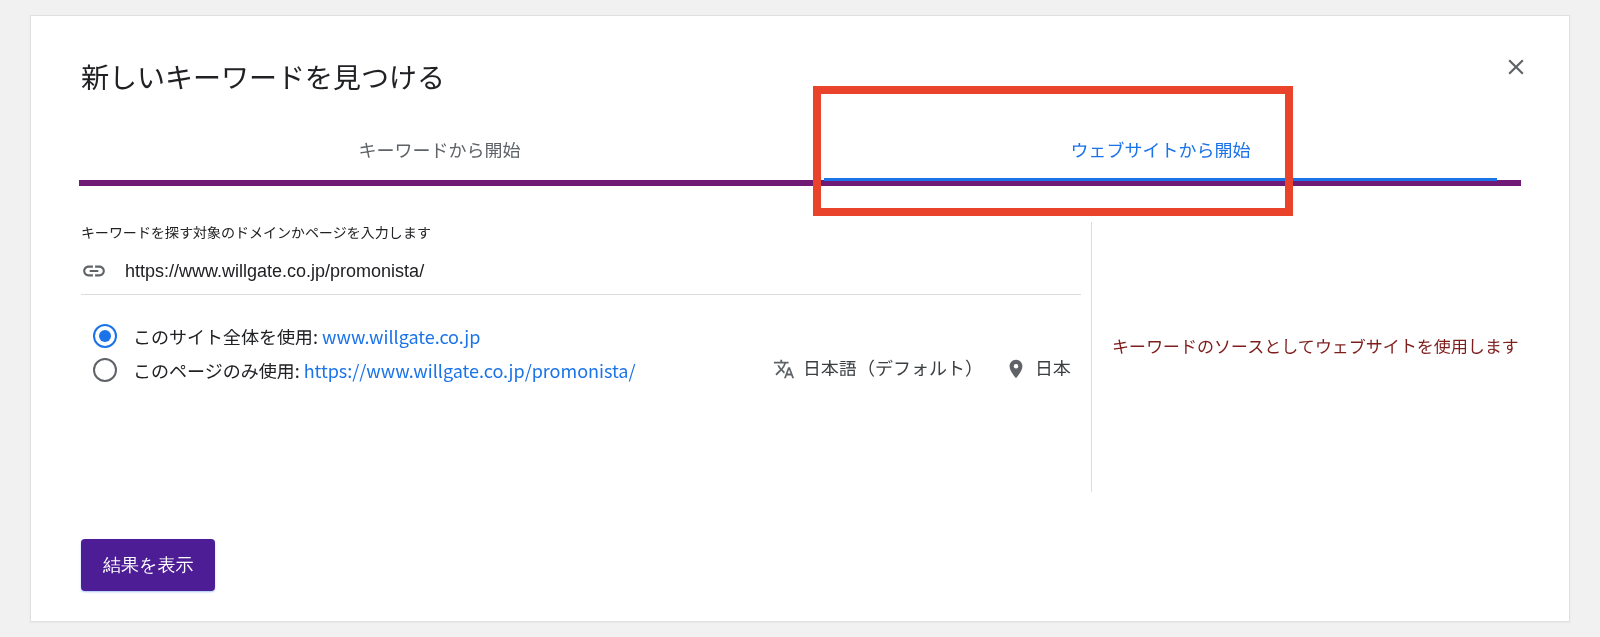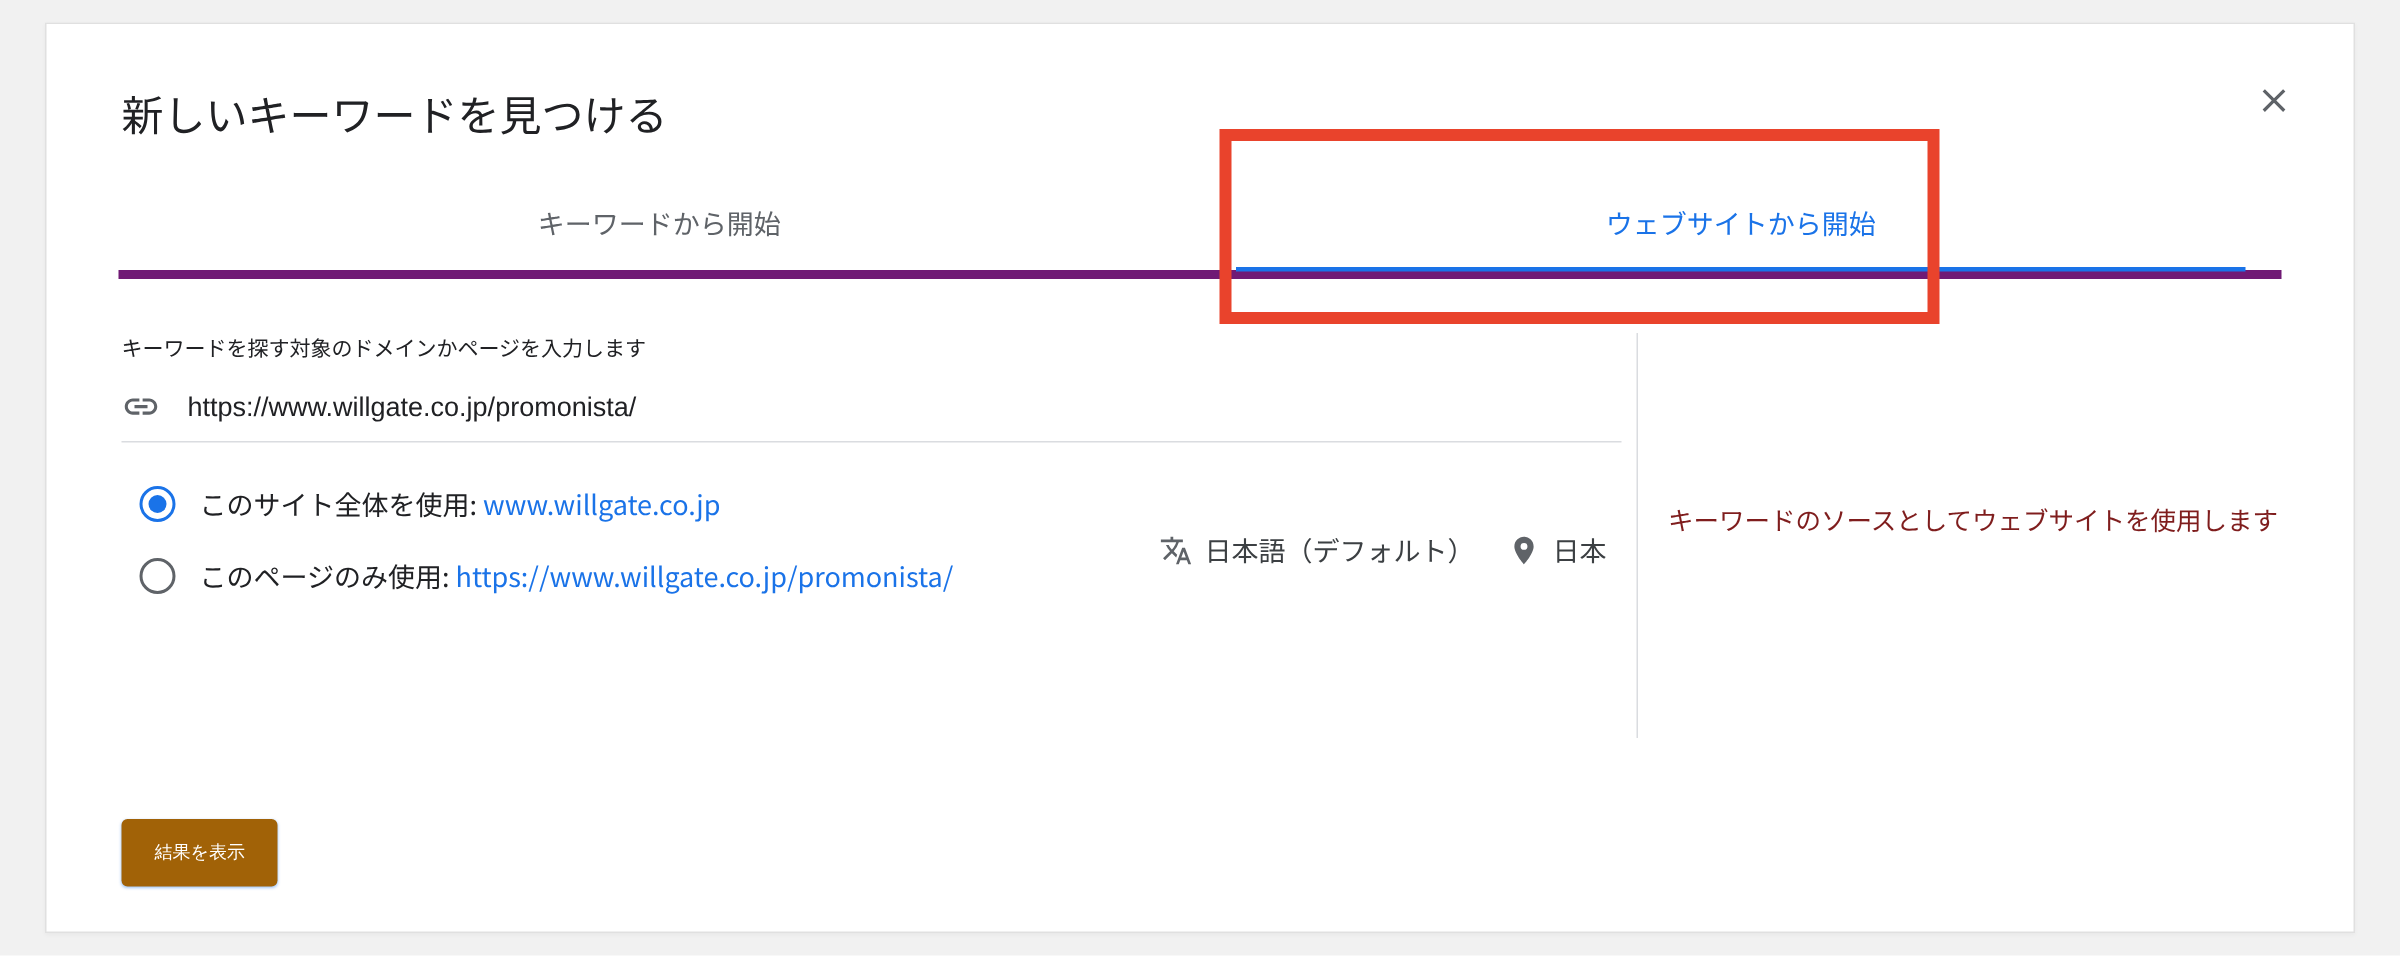--- a/index.html
+++ b/index.html
@@ -124,30 +124,30 @@
       right: 10px;
       top: 132px;
       display: flex;
       align-items: center;
       gap: 22px;
       font-size: 18px;
       color: #3c4043;
     }
     .locale-item {
       display: flex;
-      align-items: center;
+      align-items: flex-end;
       gap: 8px;
       cursor: pointer;
     }
     .locale-item svg { width: 22px; height: 22px; color: #5f6368; }
     .radios {
       margin-top: 28px;
       display: flex;
       flex-direction: column;
-      gap: 22px;
+      gap: 8px;
       padding-left: 12px;
     }
     .radio-row {
       display: flex;
       align-items: center;
       gap: 16px;
       font-size: 18px;
       color: #202124;
       cursor: pointer;
     }
@@ -162,23 +162,23 @@
     .radio-inner {
       width: 12px; height: 12px; border-radius: 50%;
       background: #1a73e8; display: none;
     }
     .radio-row.selected .radio-inner { display: block; }
     .radio-link { color: #1a73e8; }
     .submit {
       position: absolute;
       bottom: 30px;
       left: 50px;
-      background: #a16207;
+      background: #4c1d95;
       color: #fff;
-      font-size: 12px;
+      font-size: 18px;
       padding: 14px 22px;
       border: none;
       border-radius: 4px;
       cursor: pointer;
       box-shadow: 0 1px 2px rgba(26,115,232,0.4);
     }
   </style>
 </head>
 <body>
 

